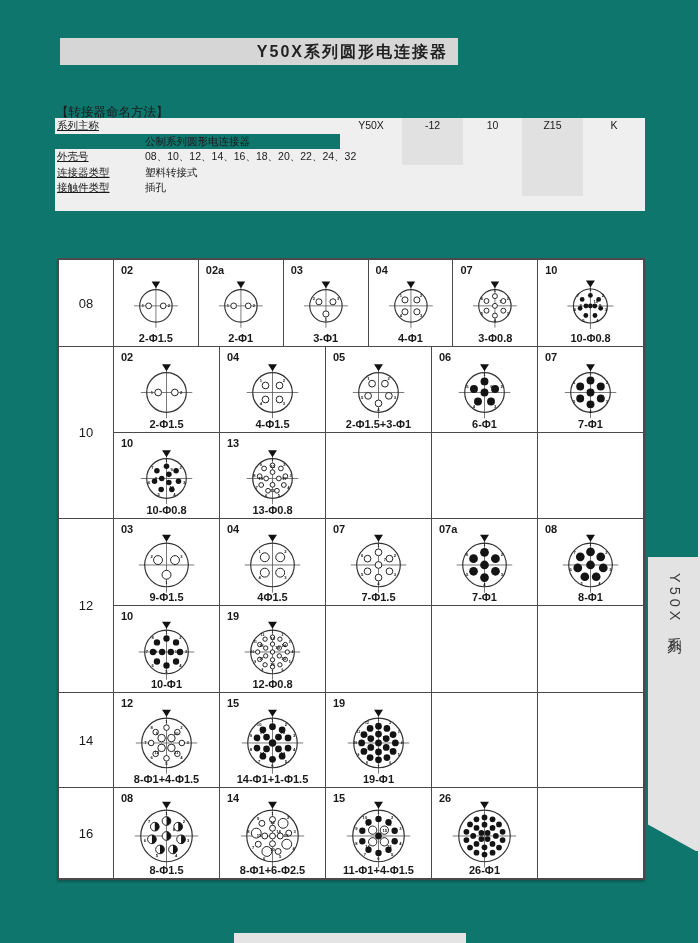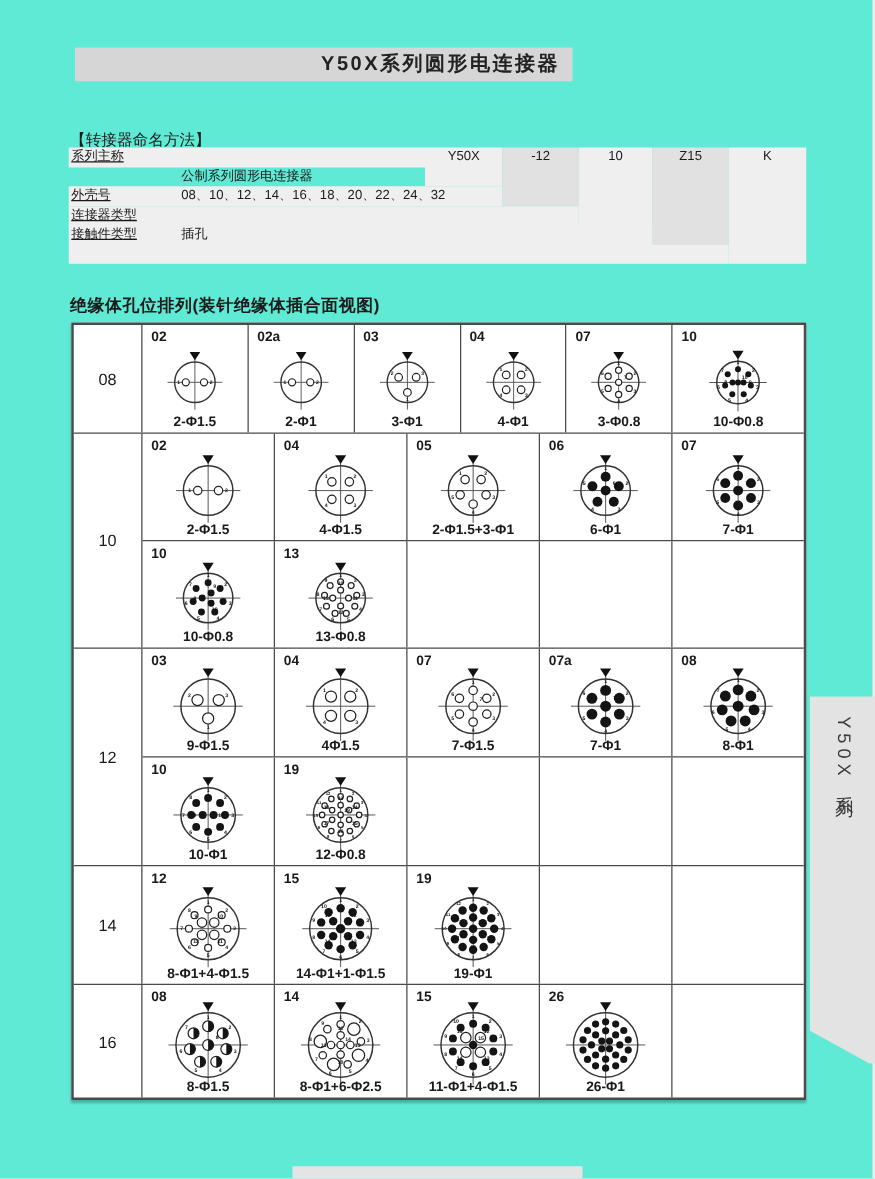--- a/index.html
+++ b/index.html
@@ -1,16 +1,16 @@
 <!DOCTYPE html>
 <html style="--title_bar_bg: #d6d6d6; --shade_light: #efefef; --shade_dark: #e1e1e1; --table_border: #4a4a4a; --tab_bg: #e3e3e3; --footer_bg: #e4e4e4;"><head>
 <meta charset="utf-8">
 <style>
   html,body{margin:0;padding:0;background:#fff;}
-  .page{position:relative;width:700px;height:943px;background:#5eead4;overflow:hidden;
+  .page{position:relative;width:700px;height:943px;background:#0f766e;overflow:hidden;
         font-family:"Liberation Sans","DejaVu Sans",sans-serif;color:#1a1a1a;}
   
   .title-bar{position:absolute;left:60px;top:38px;width:398px;height:27px;
              background:var(--title_bar_bg,#d6d6d6);box-sizing:border-box;
              text-align:right;padding-right:10px;font-weight:700;font-size:16px;
              line-height:27px;letter-spacing:2px;color:#222;}
   
   .naming-title{position:absolute;left:56px;top:104px;font-size:12.5px;font-weight:400;}
   .naming-table{position:absolute;left:55px;top:118px;width:590px;height:93px;font-size:10.5px;}
   .naming-table .shade{position:absolute;z-index:0;}
@@ -96,28 +96,28 @@
     <div class="nrow">
       <span class="nlabel"></span>
       <span class="nvalue">公制系列圆形电连接器</span>
     </div>
     <div class="nrow">
       <span class="nlabel">外壳号</span>
       <span class="nvalue">08、10、12、14、16、18、20、22、24、32</span>
     </div>
     <div class="nrow">
       <span class="nlabel">连接器类型</span>
+      <span class="nvalue">塑料转接式</span>
     </div>
     <div class="nrow">
       <span class="nlabel">接触件类型</span>
       <span class="nvalue">插孔</span>
     </div>
   </div>
 
-  <div class="layout-title">绝缘体孔位排列(装针绝缘体插合面视图)</div>
 
   <div id="pinout-table" class="pinout-table">
       <div class="pgroup">
         <div class="phead">08</div>
         <div class="pbody">
           <div class="prow" style="height: 86px;">
             <div class="pcell" style="flex: 1 1 0%;">
               <svg viewBox="0 0 88 86" preserveAspectRatio="xMidYMid meet">
                 <line x1="21" y1="46" x2="67" y2="46" stroke="#555" stroke-width="0.8"></line>
                 <line x1="44" y1="23" x2="44" y2="69" stroke="#555" stroke-width="0.8"></line>

